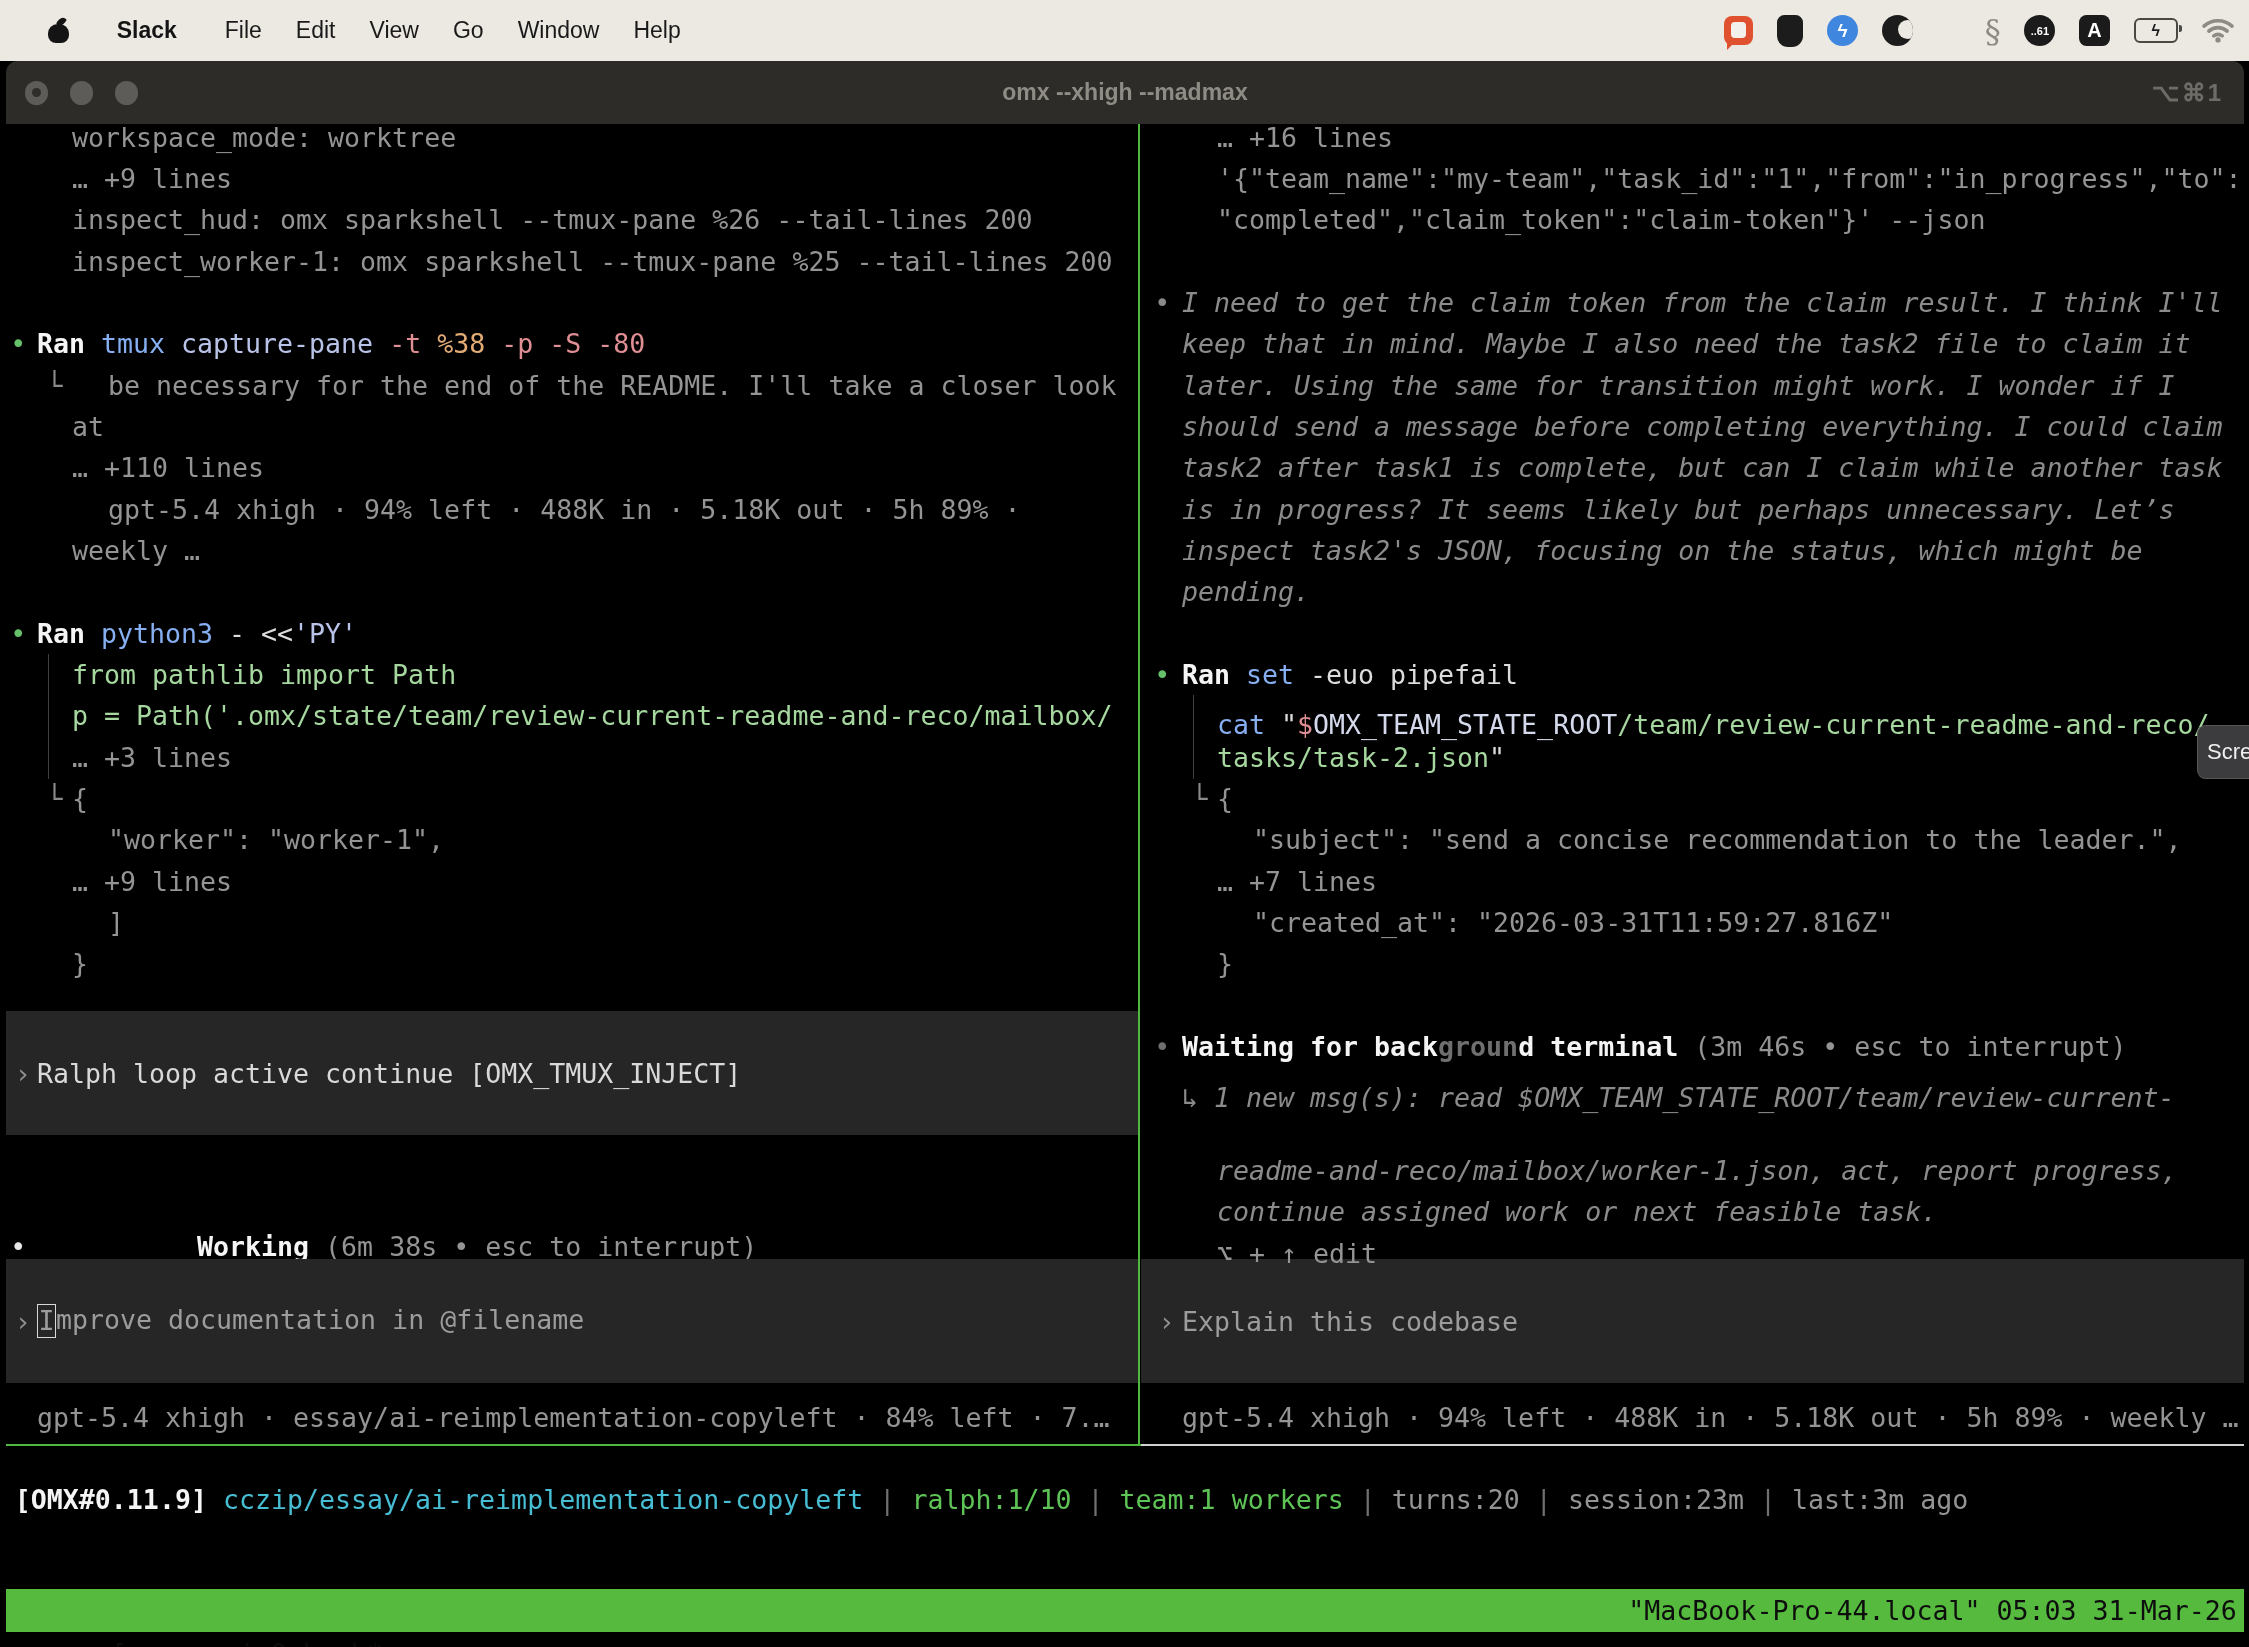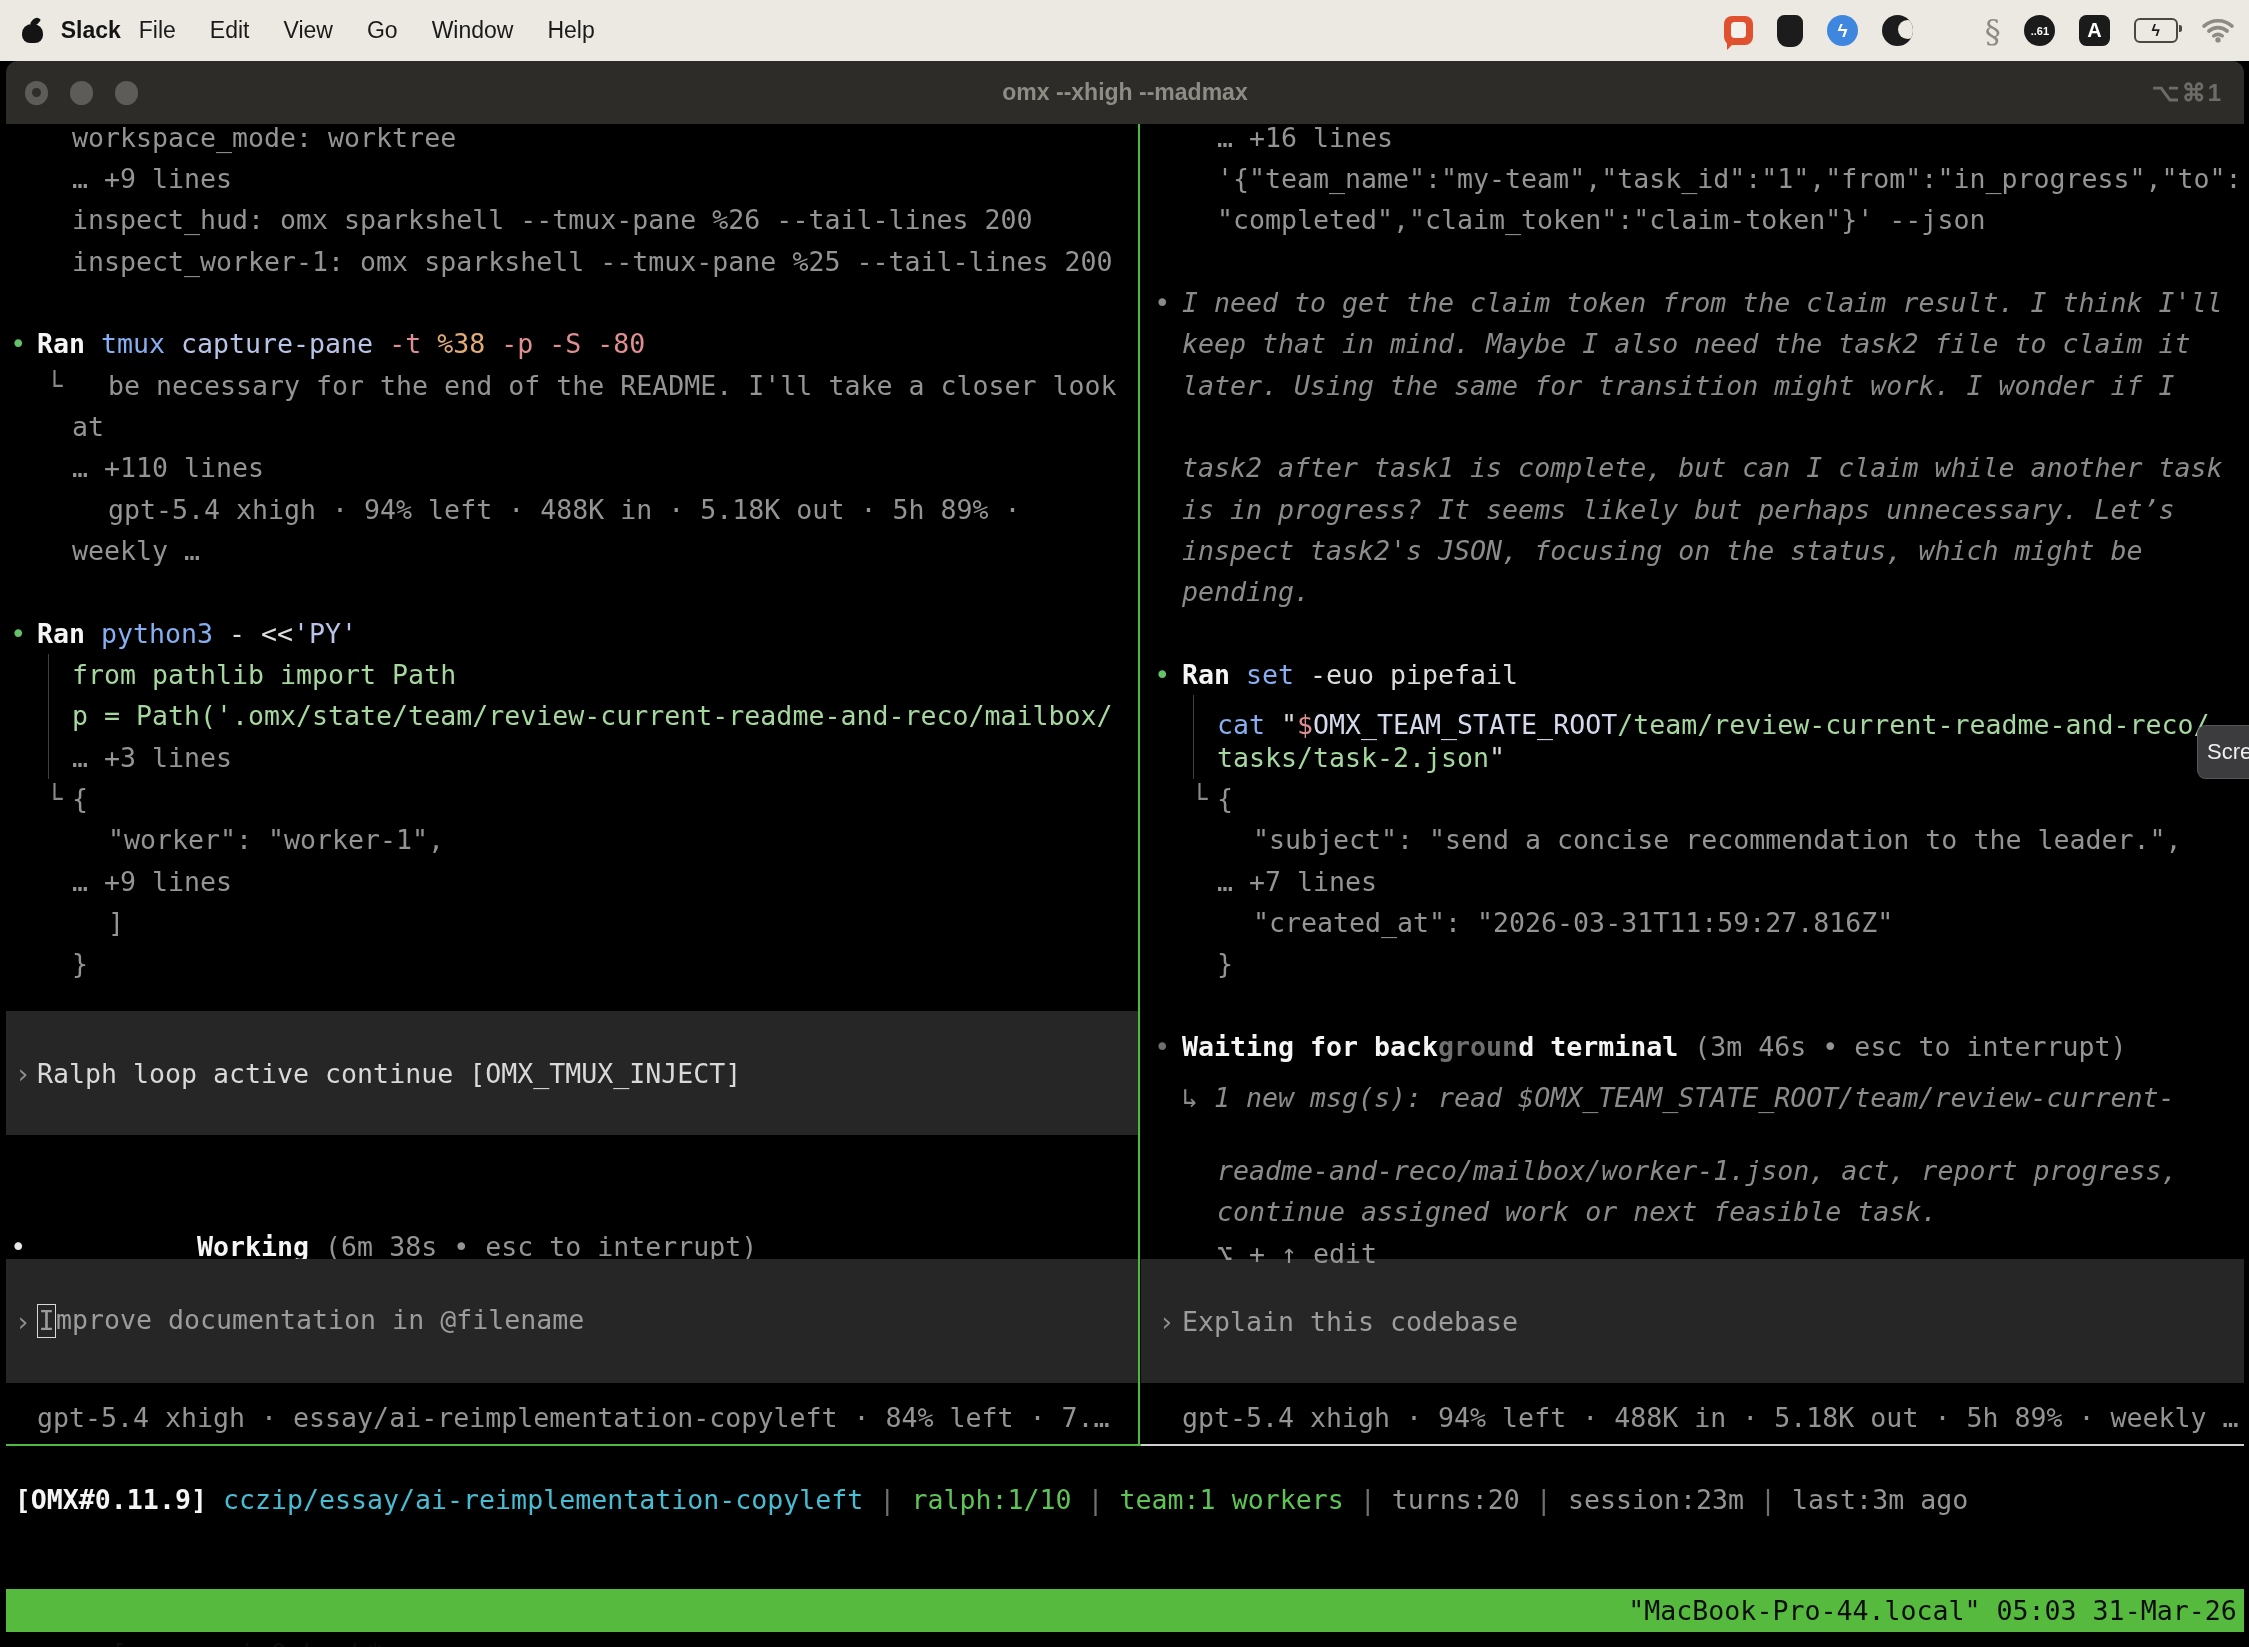--- a/index.html
+++ b/index.html
@@ -2,21 +2,21 @@
 <html style="font-size:11.8px"><head>
 <meta charset="utf-8">
 <style>
   html,body{margin:0;padding:0;background:#000;}
   .screen{position:relative;width:2250px;height:1648px;overflow:hidden;background:#000;
           font-family:"DejaVu Sans Mono",monospace;}
 
   
   .menubar{position:absolute;top:0;left:0;right:0;height:61px;background:#ece9e2;
            display:flex;align-items:center;font-family:"Liberation Sans",sans-serif;}
-  .mb-left{display:flex;align-items:center;gap:18px;padding-left:22px;}
+  .mb-left{display:flex;align-items:center;gap:48px;padding-left:48px;}
   .apple{position:relative;width:20.7px;height:26.6px;display:inline-block;}
   .apple::before{content:"";position:absolute;left:0;bottom:0.7px;width:20.7px;height:19px;
                  background:#141414;border-radius:9.6px 9.6px 8px 8px;}
   .apple::after{content:"";position:absolute;left:10.3px;top:0;width:6.6px;height:8.9px;
                 background:#141414;border-radius:70% 10% 70% 10%;transform:rotate(32deg);}
   .mb-app{font-weight:700;font-size:23px;color:#141414;}
   .mb-items{display:flex;gap:34px;}
   .mb-item{font-size:23px;color:#1a1a1a;}
   .mb-right{margin-left:auto;display:flex;align-items:center;gap:23.6px;padding-right:14.8px;}
   .ic{display:flex;align-items:center;justify-content:center;}
@@ -223,20 +223,21 @@
           <span class="prompt">›</span>
           <span class="ghost">Explain this codebase</span>
         </div>
         <div class="pane-status">gpt-5.4 xhigh · 94% left · 488K in · 5.18K out · 5h 89% · weekly …</div>
       <div class="ln ind-o0" style="top: -7.4px;"><span class="sg-g">… +16 lines</span></div>
           <div class="ln ind-o0" style="top: 34px;"><span class="sg-g">'{"team_name":"my-team","task_id":"1","from":"in_progress","to":</span></div>
           <div class="ln ind-o0" style="top: 75px;"><span class="sg-g">"completed","claim_token":"claim-token"}' --json</span></div>
           <div class="ln ind-t it" style="top: 158px;"><span class="bullet bu-gray">•</span><span class="sg-dim">I need to get the claim token from the claim result. I think I'll</span></div>
           <div class="ln ind-t it" style="top: 199px;"><span class="sg-dim">keep that in mind. Maybe I also need the task2 file to claim it</span></div>
           <div class="ln ind-t it" style="top: 241px;"><span class="sg-dim">later. Using the same for transition might work. I wonder if I</span></div>
+          <div class="ln ind-t it" style="top: 282px;"><span class="sg-dim">should send a message before completing everything. I could claim</span></div>
           <div class="ln ind-t it" style="top: 323px;"><span class="sg-dim">task2 after task1 is complete, but can I claim while another task</span></div>
           <div class="ln ind-t it" style="top: 365px;"><span class="sg-dim">is in progress? It seems likely but perhaps unnecessary. Let’s</span></div>
           <div class="ln ind-t it" style="top: 406px;"><span class="sg-dim">inspect task2's JSON, focusing on the status, which might be</span></div>
           <div class="ln ind-t it" style="top: 447px;"><span class="sg-dim">pending.</span></div>
           <div class="ln ind-t" style="top: 530px;"><span class="bullet bu-green">•</span><span class="sg-w">Ran </span><span class="sg-b">set </span><span class="sg-wt">-euo pipefail</span></div>
           <div class="ln ind-o0" style="top: 580px;"><span class="sg-b">cat </span><span class="sg-wt">"</span><span class="sg-sal">$</span><span class="sg-lv2">OMX_TEAM_STATE_ROOT</span><span class="sg-grn">/team/review-current-readme-and-reco/</span></div>
           <div class="ln ind-o0" style="top: 613px;"><span class="sg-grn">tasks/task-2.json</span><span class="sg-wt">"</span></div>
           <div class="ln ind-o0" style="top: 654px;"><span class="elbow">└</span><span class="sg-g">{</span></div>
           <div class="ln ind-o1" style="top: 695px;"><span class="sg-g">"subject": "send a concise recommendation to the leader.",</span></div>
           <div class="ln ind-o0" style="top: 737px;"><span class="sg-g">… +7 lines</span></div>

